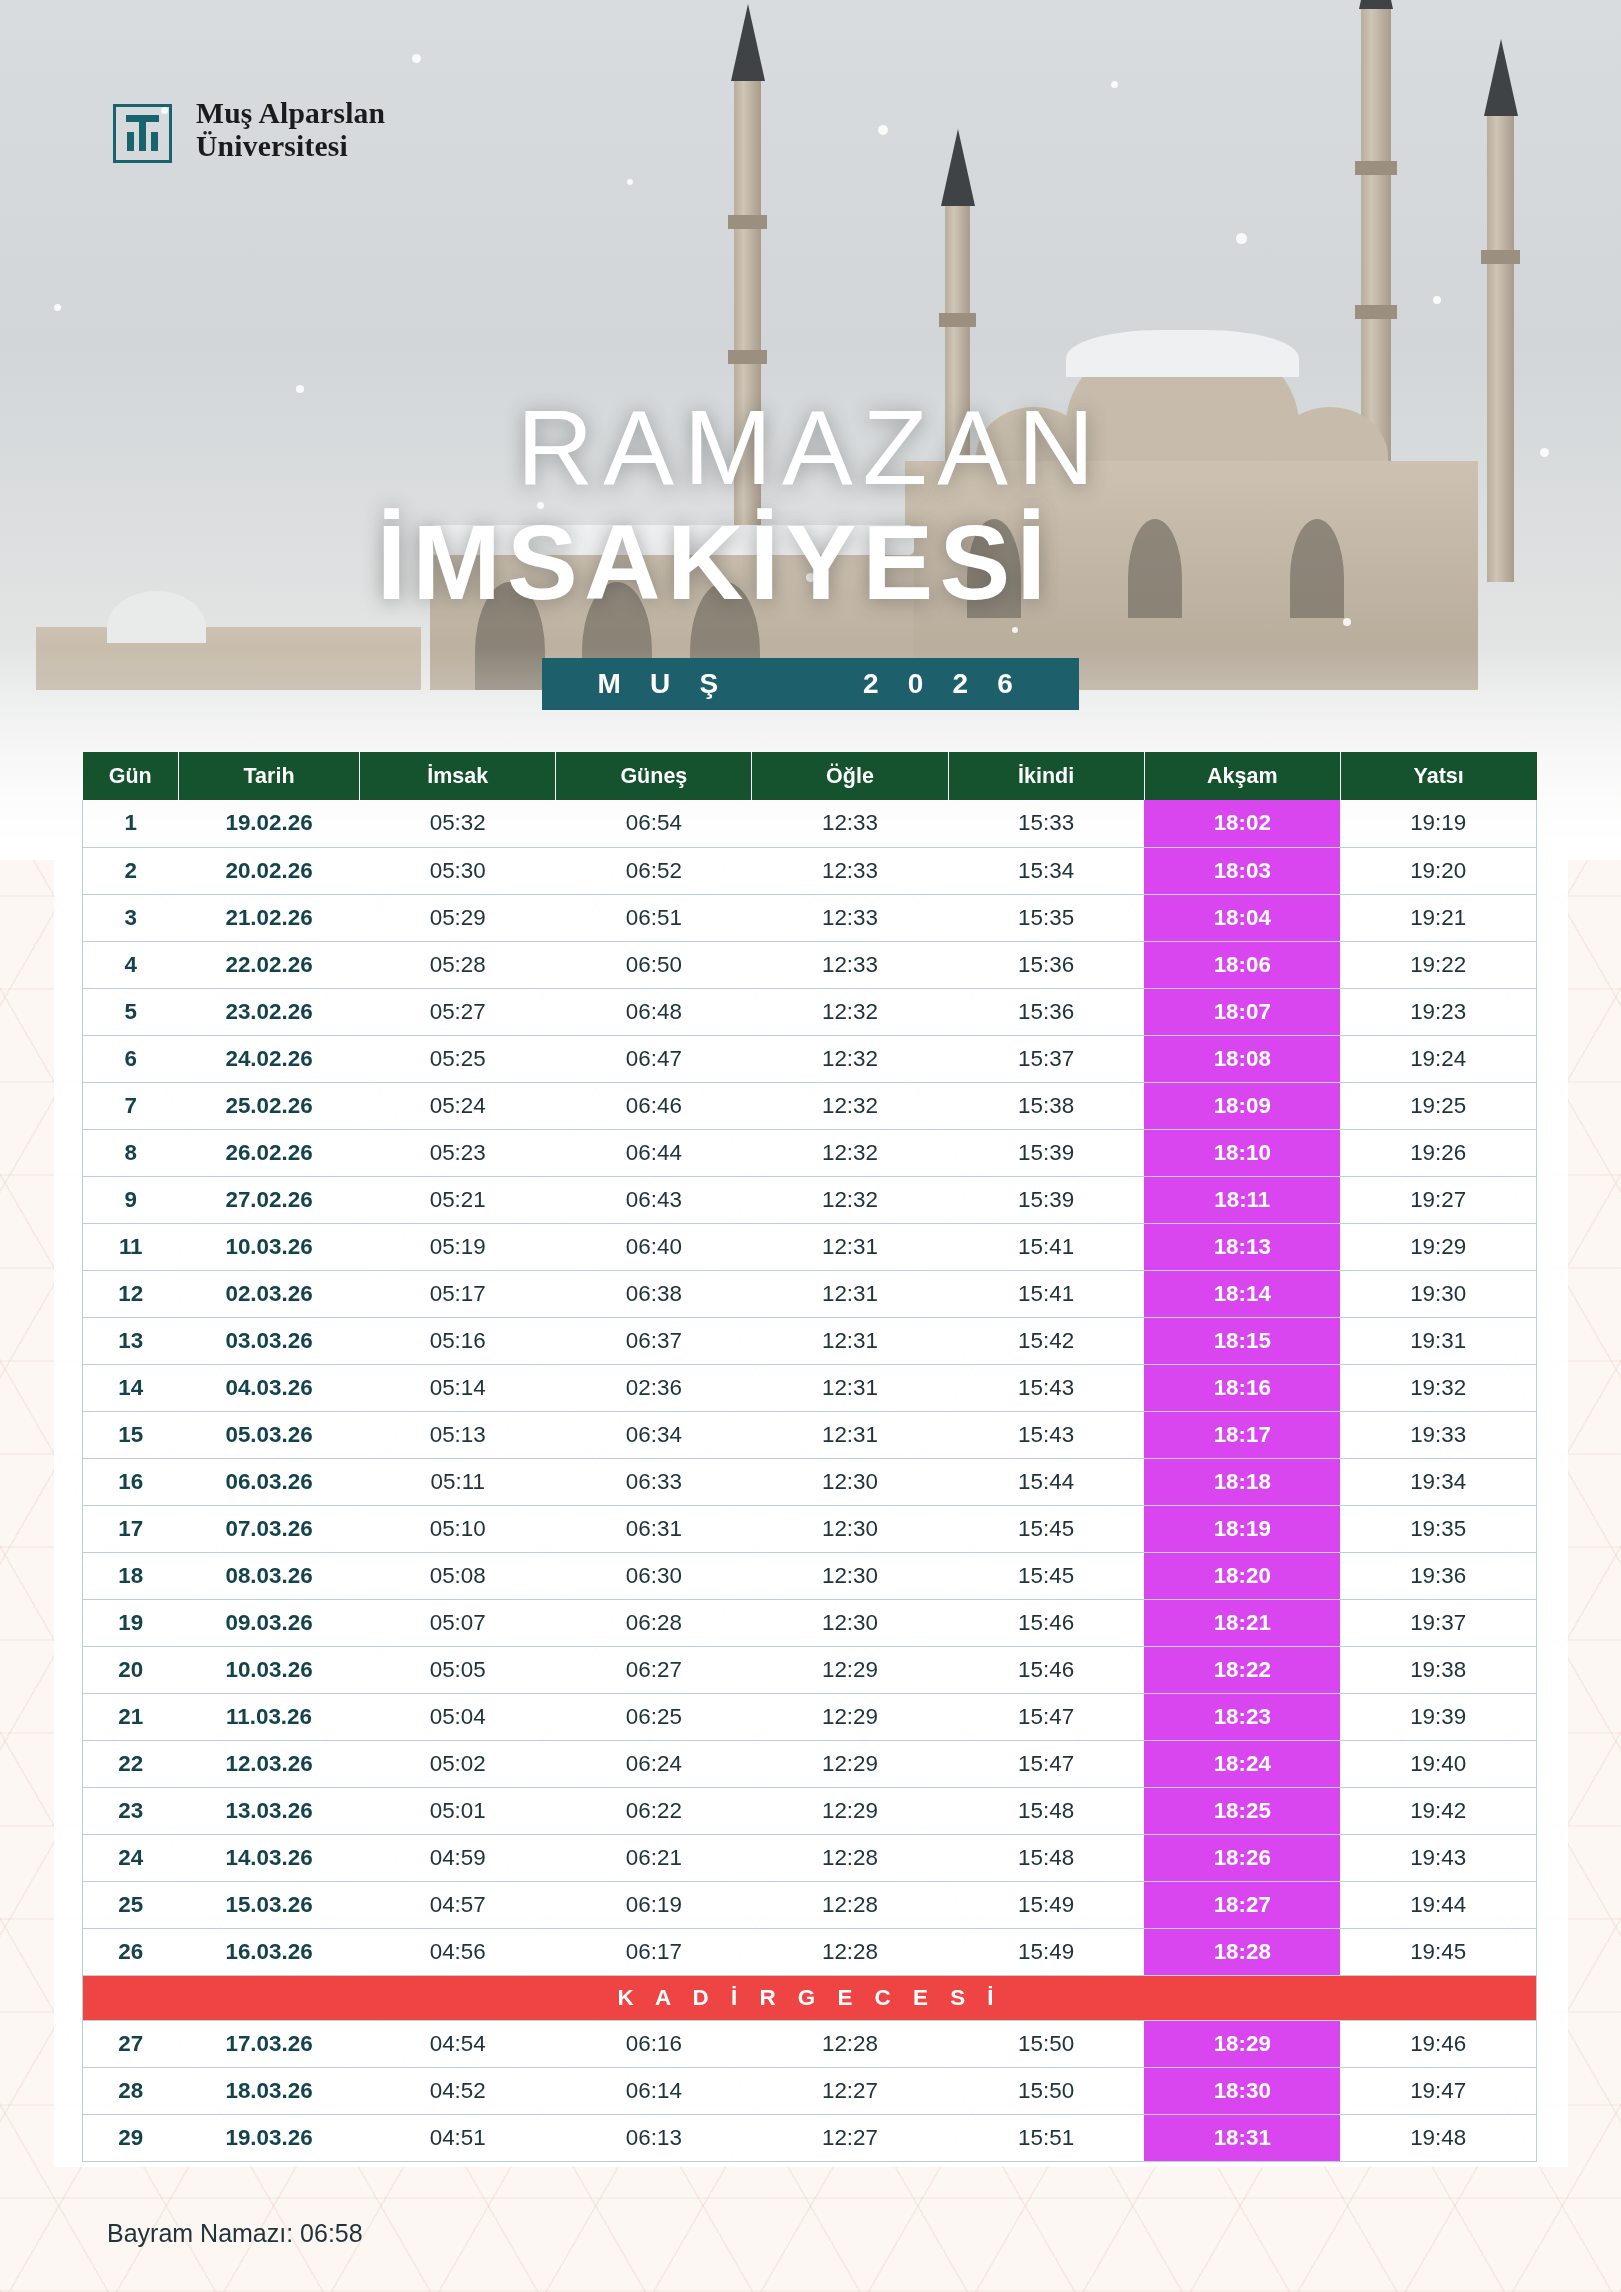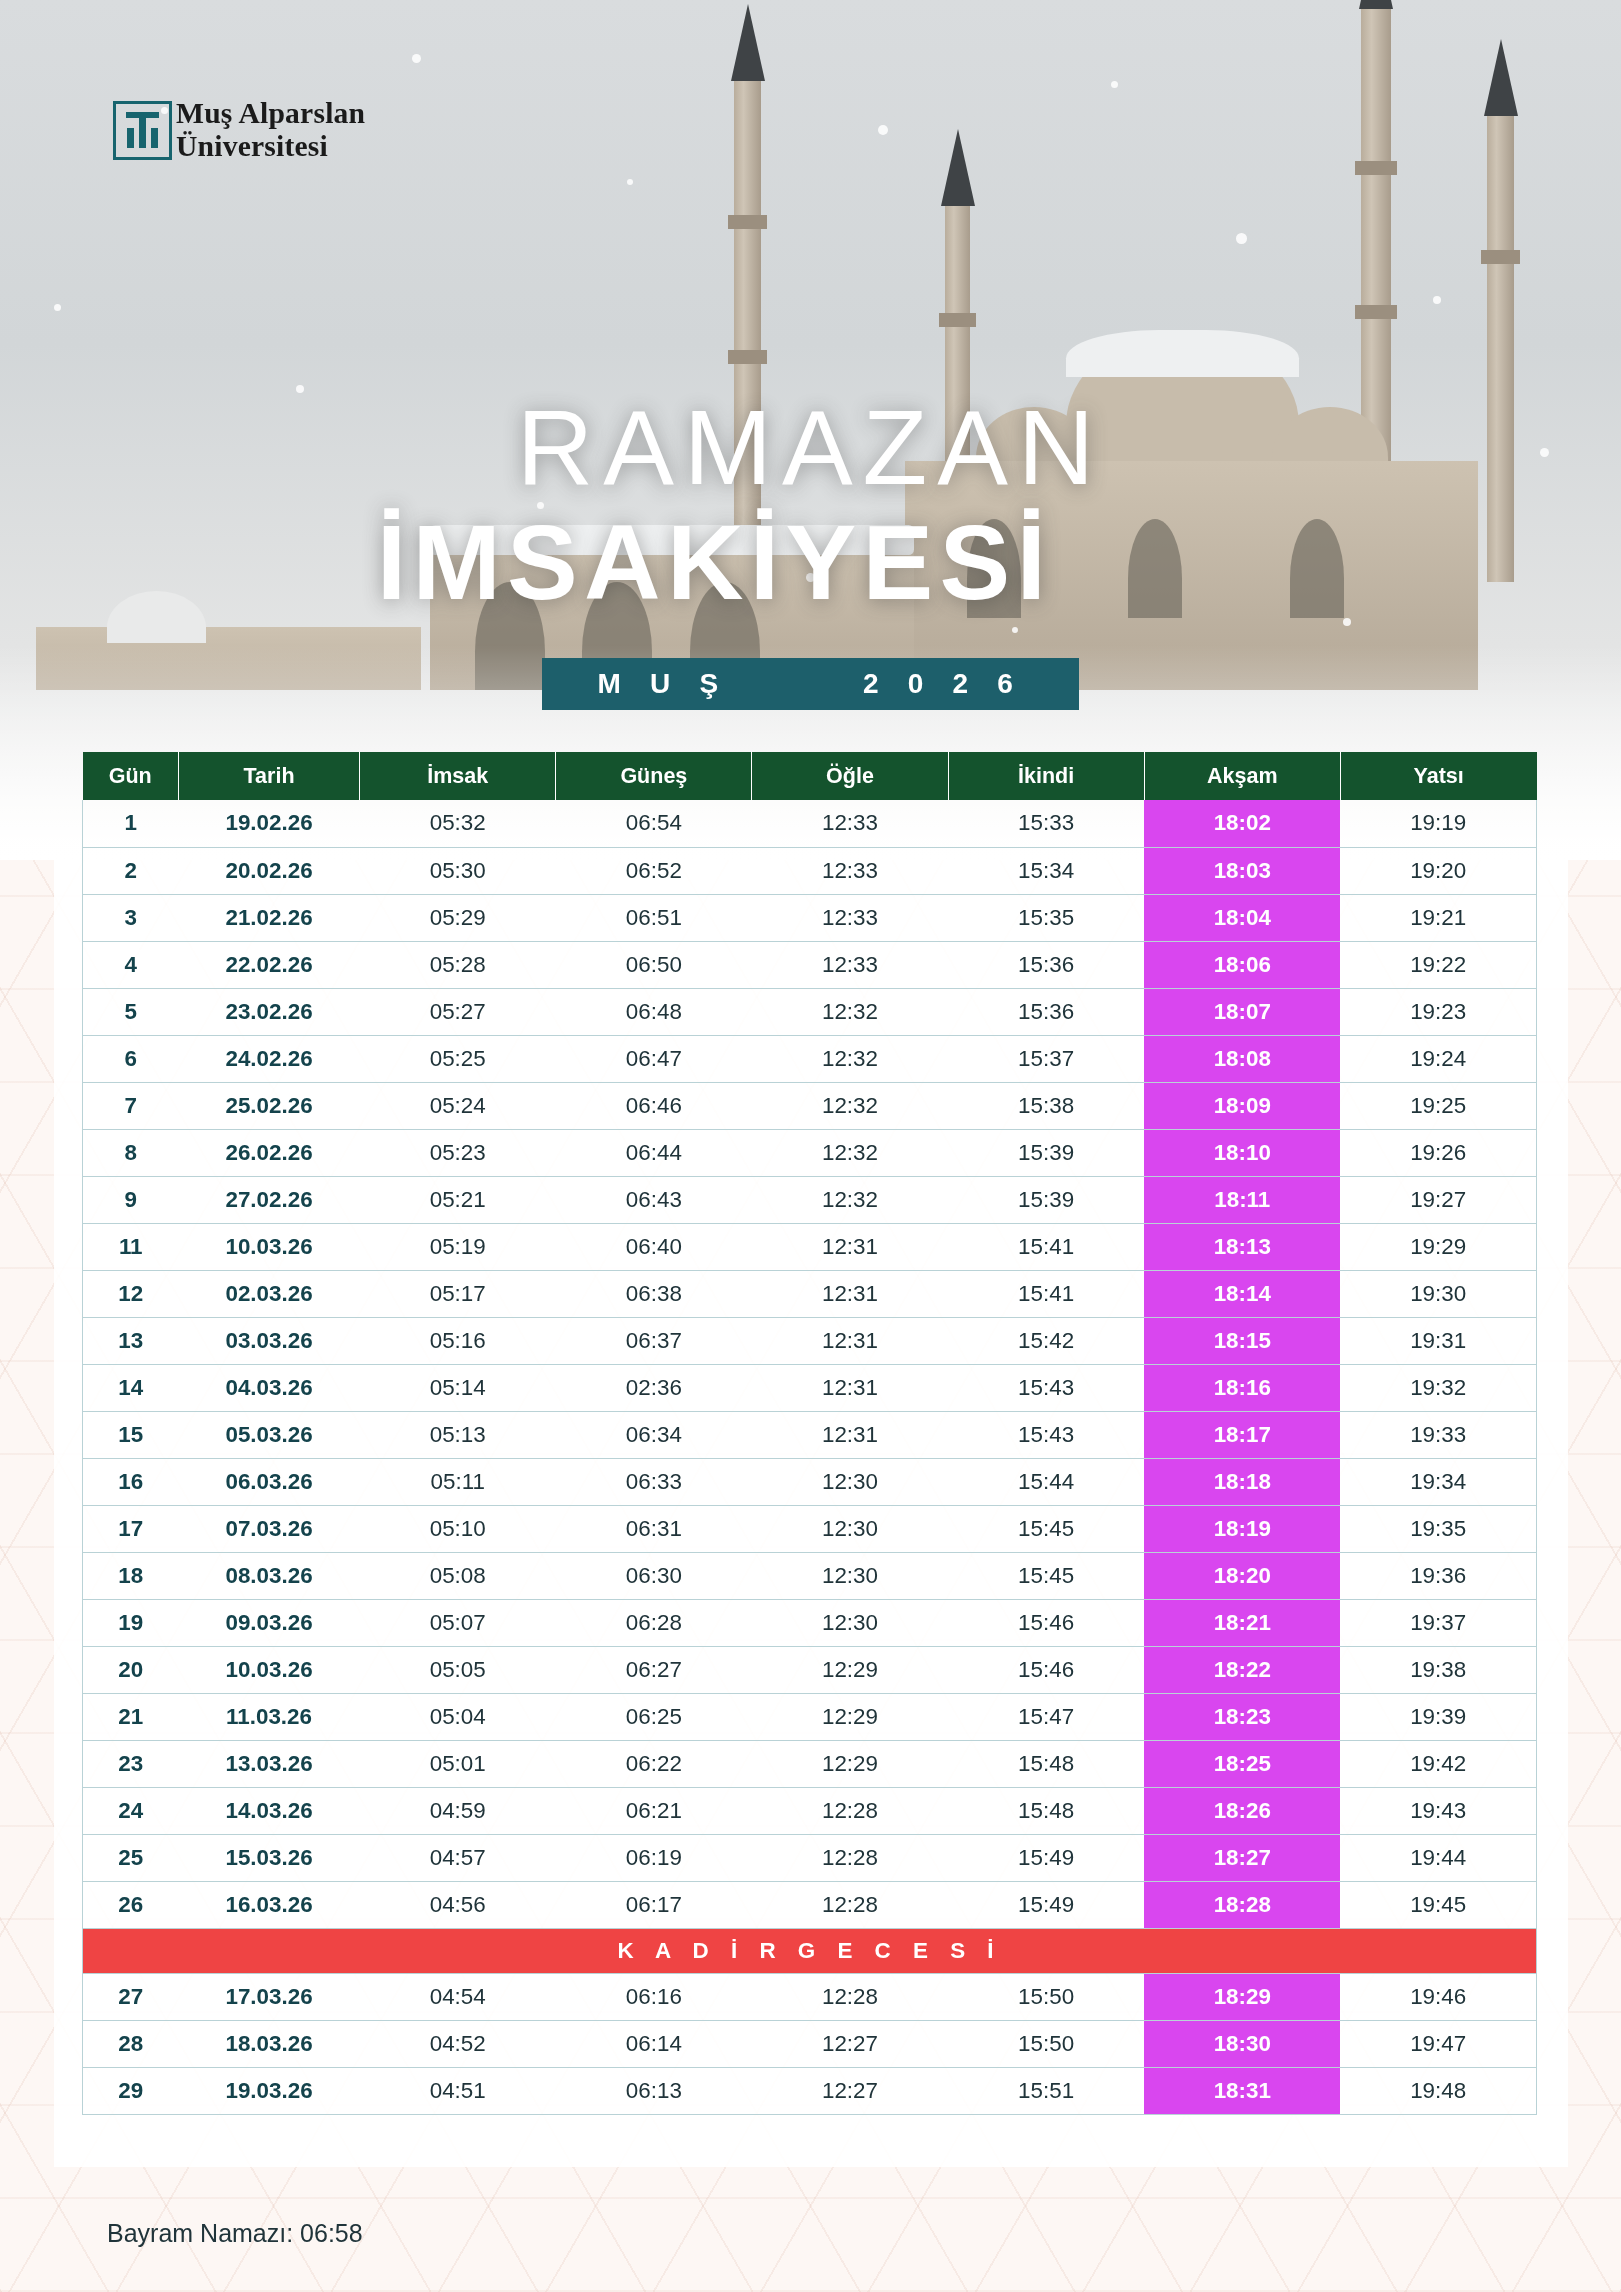--- a/index.html
+++ b/index.html
@@ -59,21 +59,21 @@
     background:linear-gradient(to bottom,#e7e8e8,#f7f6f5);
   }
   .hero-fade{
     position:absolute;left:0;bottom:0;width:1621px;height:215px;
     background:linear-gradient(to bottom, rgba(255,255,255,0) 0%, rgba(255,255,255,.95) 88%, #fff 100%);
   }
   .snowflake{position:absolute;border-radius:50%;background:#ffffff;opacity:.85;}
 
   
   .logo-wrap{
-    position:absolute;left:113px;top:97px;display:flex;align-items:center;gap:4px;z-index:6;
+    position:absolute;left:113px;top:97px;display:flex;align-items:flex-end;gap:24px;z-index:6;
   }
   .logo-mark{
     width:59px;height:59px;border:3.6px solid #17646e;display:flex;align-items:flex-end;justify-content:center;
     background:transparent;position:relative;
   }
   .logo-mark .bars{display:flex;align-items:flex-end;gap:4.5px;padding-bottom:9px;}
   .logo-mark .bars span{display:block;width:7.2px;background:#17646e;}
   .logo-mark .bars span:nth-child(1){height:19.7px;}
   .logo-mark .bars span:nth-child(2){height:30px;}
   .logo-mark .bars span:nth-child(3){height:19.7px;}
@@ -436,20 +436,30 @@
           <td class="col-gun">21</td>
           <td class="col-tarih">11.03.26</td>
           <td class="col-imsak">05:04</td>
           <td class="col-gunes">06:25</td>
           <td class="col-ogle">12:29</td>
           <td class="col-ikindi">15:47</td>
           <td class="col-aksam">18:23</td>
           <td class="col-yatsi">19:39</td>
         </tr>
         <tr>
+          <td class="col-gun">22</td>
+          <td class="col-tarih">12.03.26</td>
+          <td class="col-imsak">05:02</td>
+          <td class="col-gunes">06:24</td>
+          <td class="col-ogle">12:29</td>
+          <td class="col-ikindi">15:47</td>
+          <td class="col-aksam">18:24</td>
+          <td class="col-yatsi">19:40</td>
+        </tr>
+        <tr>
           <td class="col-gun">23</td>
           <td class="col-tarih">13.03.26</td>
           <td class="col-imsak">05:01</td>
           <td class="col-gunes">06:22</td>
           <td class="col-ogle">12:29</td>
           <td class="col-ikindi">15:48</td>
           <td class="col-aksam">18:25</td>
           <td class="col-yatsi">19:42</td>
         </tr>
         <tr>

